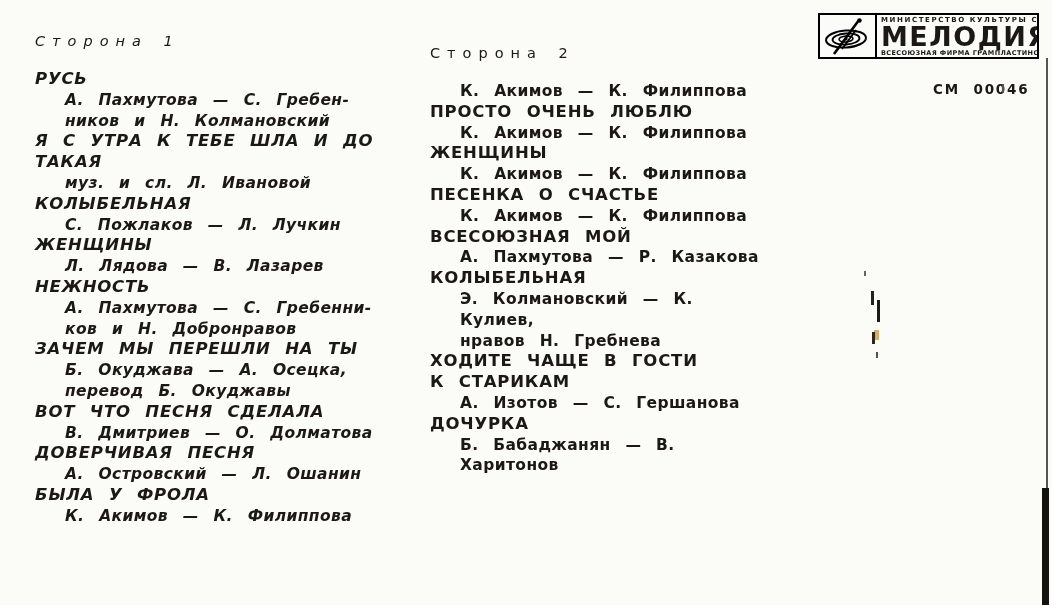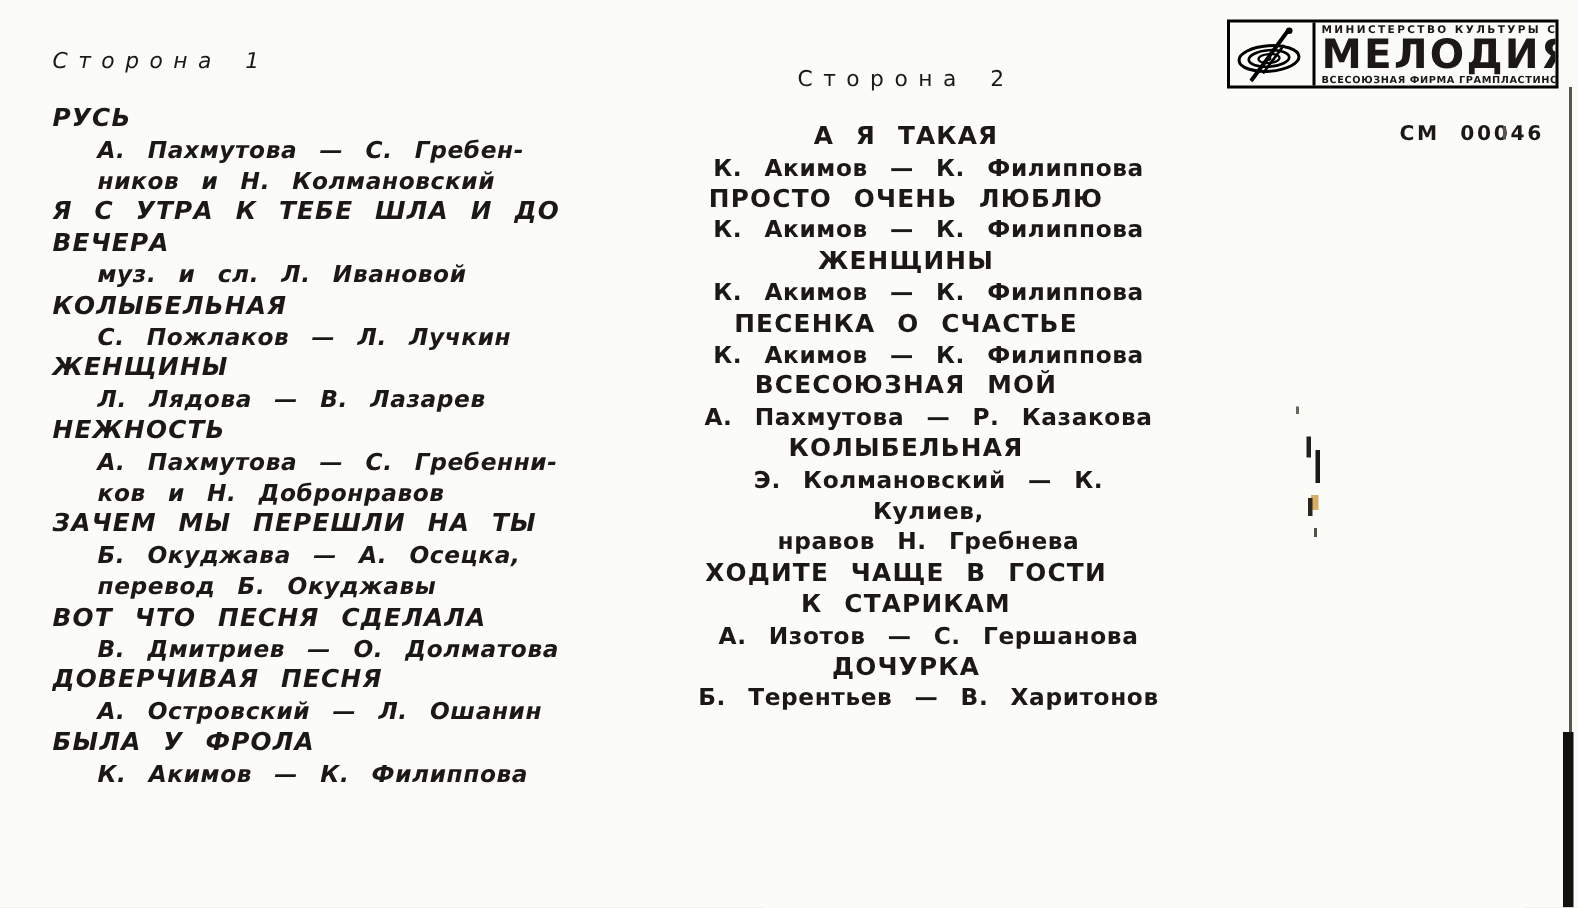--- a/index.html
+++ b/index.html
@@ -8,21 +8,21 @@
     width: 1052px;
     height: 605px;
     background: #fbfbf7;
     overflow: hidden;
     font-family: "DejaVu Sans", "Liberation Sans", sans-serif;
     color: #1b1815;
   }
 
   .col { position: absolute; }
   .col1 { left: 35px; top: 33px; width: 382px; font-style: italic; }
-  .col2 { left: 430px; top: 45px; width: 348px; text-align: center; }
+  .col2 { left: 430px; top: 45px; width: 348px; }
 
   .side-header {
     font-size: 14.5px;
     font-weight: 400;
     letter-spacing: 7px;
     word-spacing: 4px;
     margin-bottom: 20px;
     white-space: nowrap;
   }
 
@@ -112,21 +112,21 @@
   <div class="col col1">
     <div class="side-header">Сторона 1</div>
 
     <div class="track">
       <div class="track-title">РУСЬ</div>
       <div class="track-credits">А. Пахмутова — С. Гребен-
 ников и Н. Колмановский</div>
     </div>
     <div class="track">
       <div class="track-title">Я С УТРА К ТЕБЕ ШЛА И ДО
-ВЕЧЕРА</div>
+ТАКАЯ</div>
       <div class="track-credits">муз. и сл. Л. Ивановой</div>
     </div>
     <div class="track">
       <div class="track-title">КОЛЫБЕЛЬНАЯ</div>
       <div class="track-credits">С. Пожлаков — Л. Лучкин</div>
     </div>
     <div class="track">
       <div class="track-title">ЖЕНЩИНЫ</div>
       <div class="track-credits">Л. Лядова — В. Лазарев</div>
     </div>
@@ -151,21 +151,20 @@
     <div class="track">
       <div class="track-title">БЫЛА У ФРОЛА</div>
       <div class="track-credits">К. Акимов — К. Филиппова</div>
     </div>
   </div>
 
   <div class="col col2">
     <div class="side-header">Сторона 2</div>
 
     <div class="track">
-      <div class="track-title">А Я ТАКАЯ</div>
       <div class="track-credits">К. Акимов — К. Филиппова</div>
     </div>
     <div class="track">
       <div class="track-title">ПРОСТО ОЧЕНЬ ЛЮБЛЮ</div>
       <div class="track-credits">К. Акимов — К. Филиппова</div>
     </div>
     <div class="track">
       <div class="track-title">ЖЕНЩИНЫ</div>
       <div class="track-credits">К. Акимов — К. Филиппова</div>
     </div>
@@ -182,21 +181,21 @@
       <div class="track-credits">Э. Колмановский — К. Кулиев,
 нравов Н. Гребнева</div>
     </div>
     <div class="track">
       <div class="track-title">ХОДИТЕ ЧАЩЕ В ГОСТИ
 К СТАРИКАМ</div>
       <div class="track-credits">А. Изотов — С. Гершанова</div>
     </div>
     <div class="track">
       <div class="track-title">ДОЧУРКА</div>
-      <div class="track-credits">Б. Терентьев — В. Харитонов</div>
+      <div class="track-credits">Б. Бабаджанян — В. Харитонов</div>
     </div>
   </div>
 
   <div class="logo-box">
     <div class="logo-emblem">
       <svg width="50" height="38" viewBox="0 0 50 38" aria-hidden="true">
         <g fill="none" stroke="#000">
           <ellipse cx="23" cy="22" rx="20" ry="8.5" stroke-width="2" transform="rotate(-4 23 22)"></ellipse>
           <ellipse cx="23" cy="22" rx="13.5" ry="5.5" stroke-width="1.8" transform="rotate(-4 23 22)"></ellipse>
           <ellipse cx="23" cy="22" rx="7" ry="3" stroke-width="1.5" transform="rotate(-4 23 22)"></ellipse>

